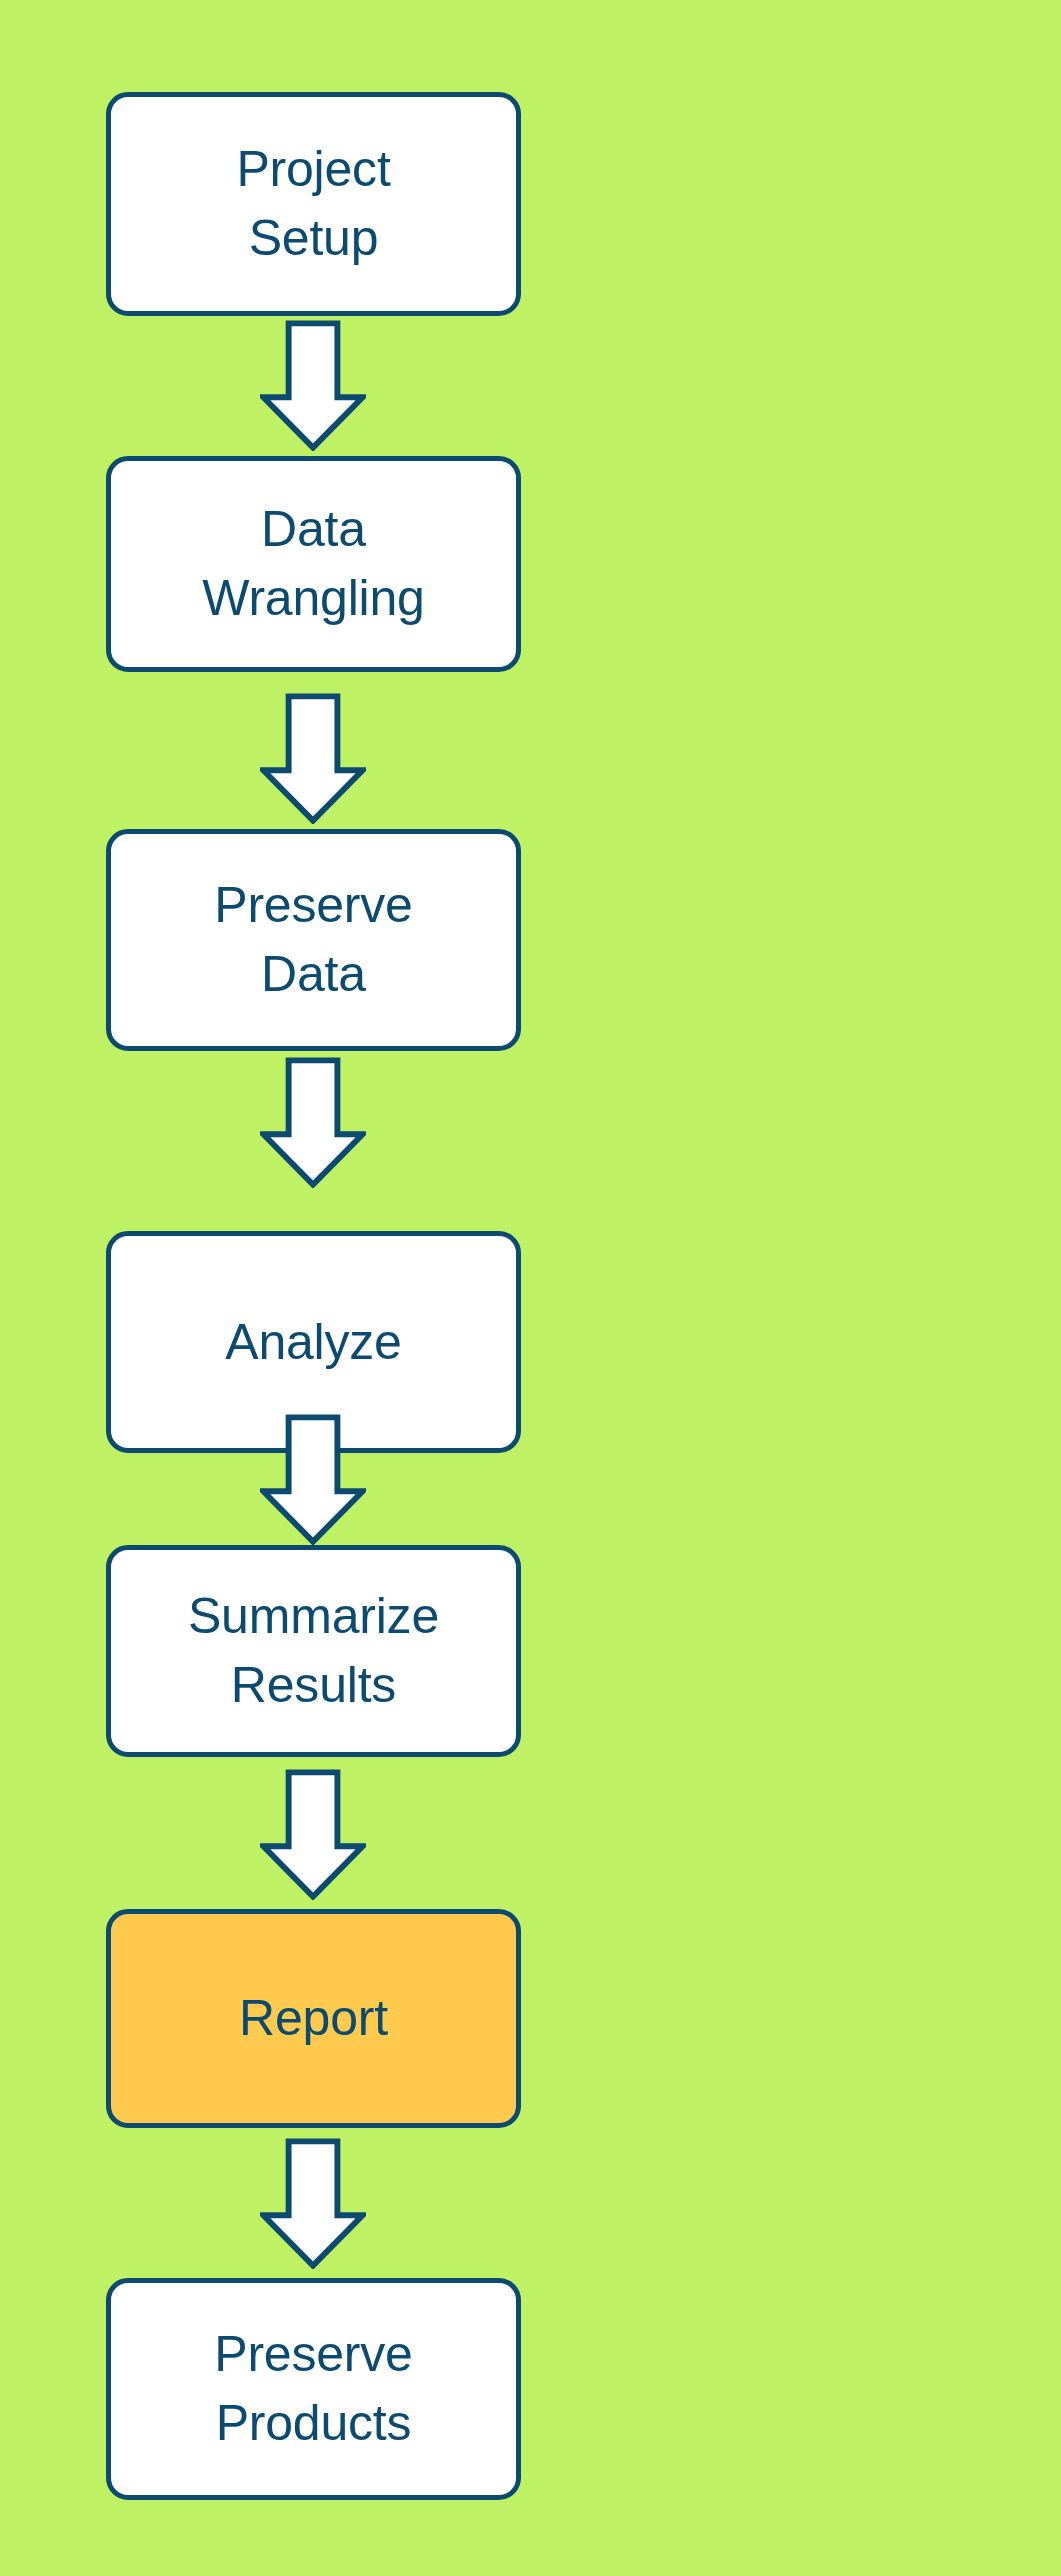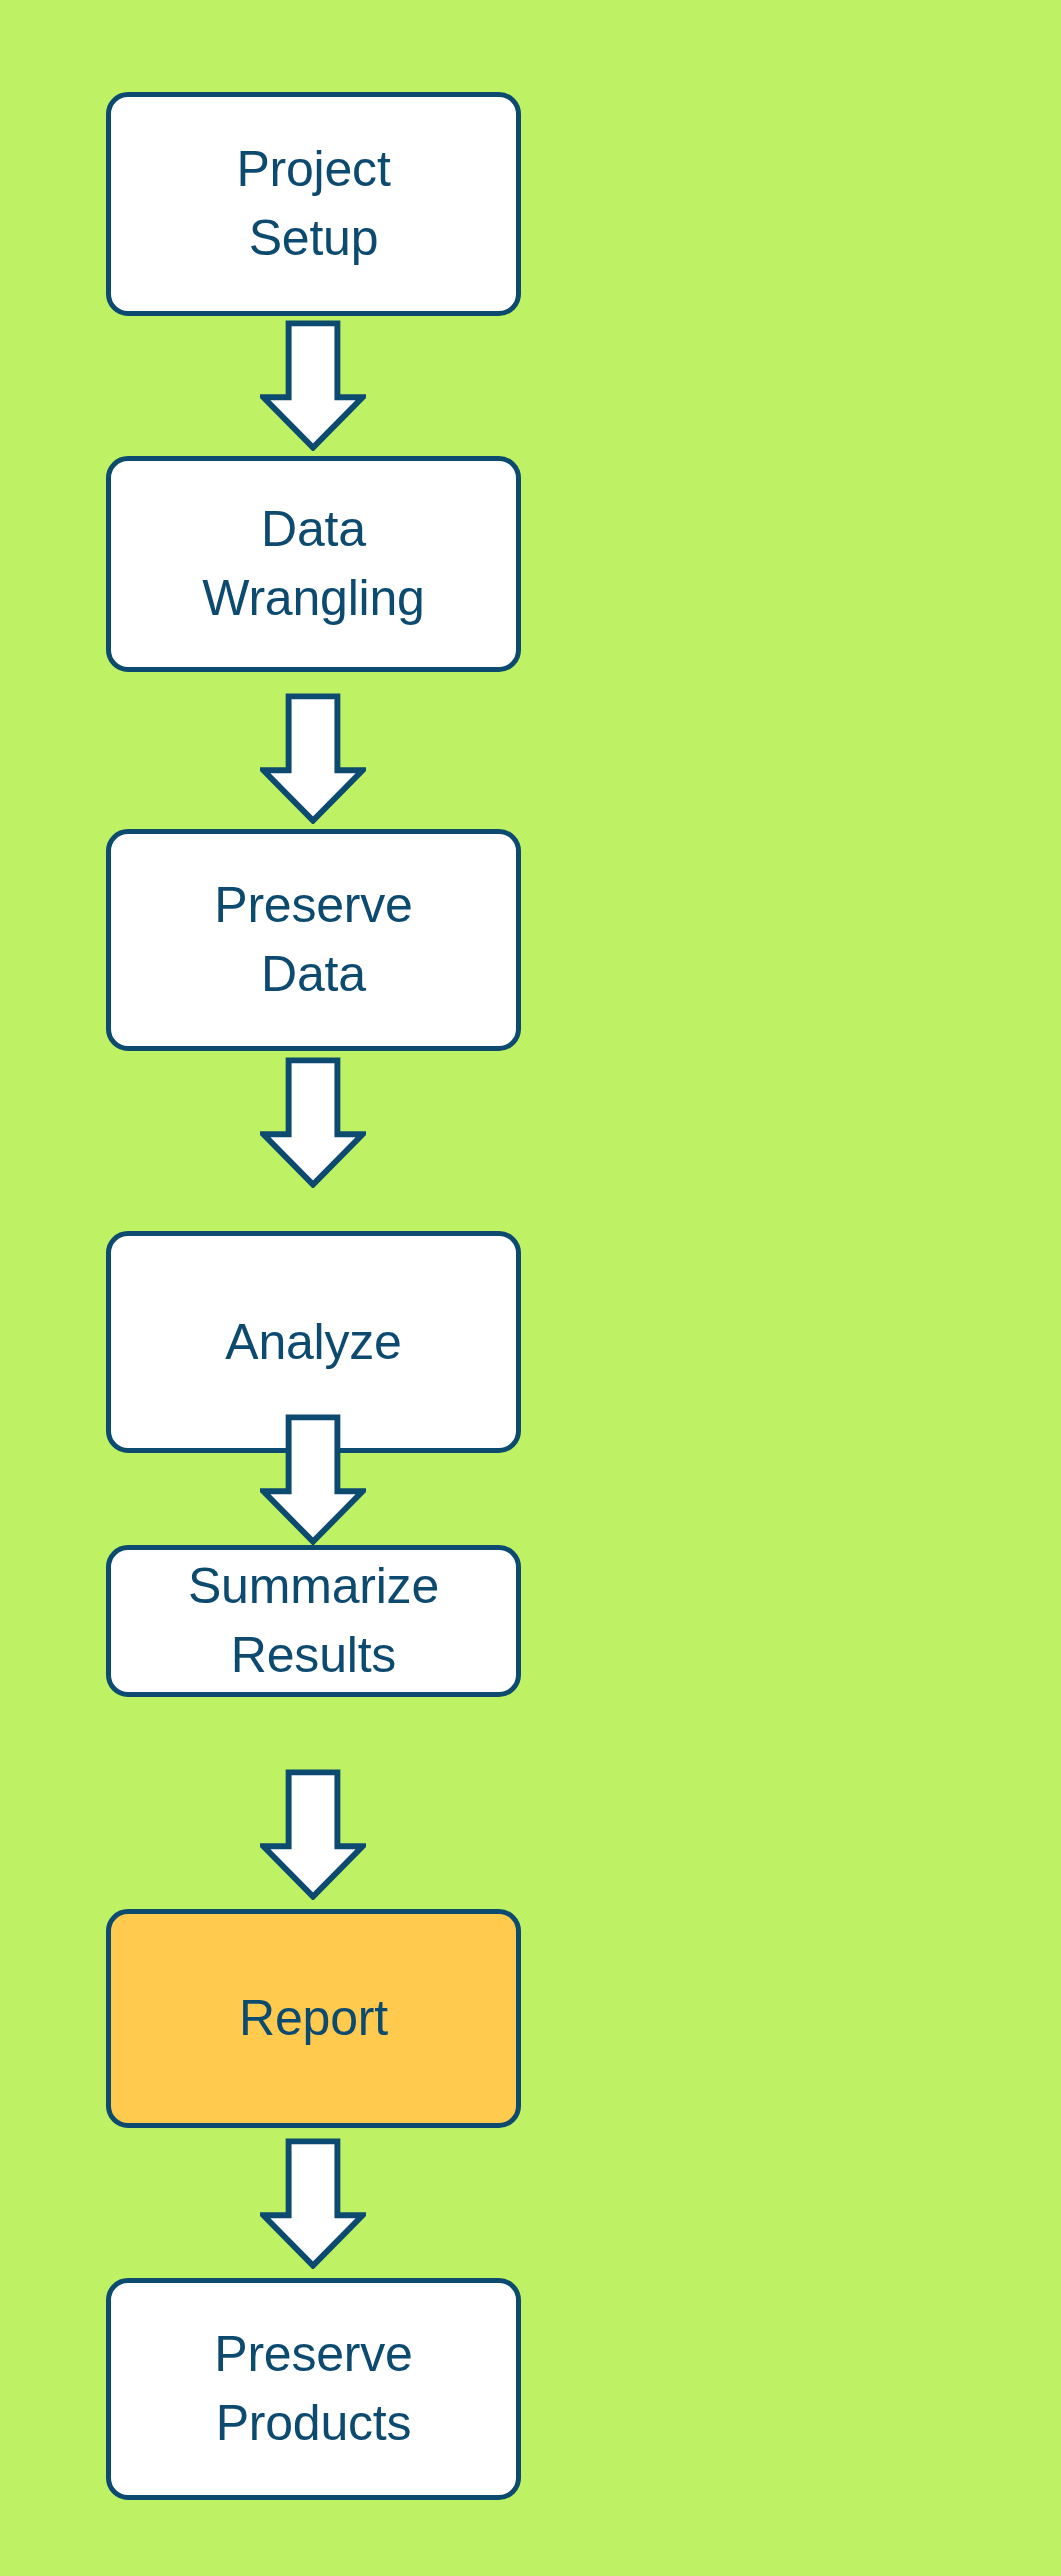--- a/index.html
+++ b/index.html
@@ -107,21 +107,21 @@
   <div class="node" style="top:1185px; height:222px;margin-top:46px;">
     <div class="node-label">Analyze</div>
   </div>
 
   <div class="connector" style="top:1414px; height:131px;">
     <svg viewBox="0 0 126 156" preserveAspectRatio="none" aria-hidden="true">
       <polygon points="34,4 92,4 92,92 122,92 63,152 4,92 34,92" fill="#FFFFFF" stroke="#0C4A70" stroke-width="7" stroke-linejoin="miter"></polygon>
     </svg>
   </div>
 
-  <div class="node" style="top:1545px; height:152px;">
+  <div class="node" style="top:1545px; height:212px;">
     <div class="node-label">Summarize
 Results</div>
   </div>
 
   <div class="connector" style="top:1769px; height:131px;">
     <svg viewBox="0 0 126 156" preserveAspectRatio="none" aria-hidden="true">
       <polygon points="34,4 92,4 92,92 122,92 63,152 4,92 34,92" fill="#FFFFFF" stroke="#0C4A70" stroke-width="7" stroke-linejoin="miter"></polygon>
     </svg>
   </div>
 

